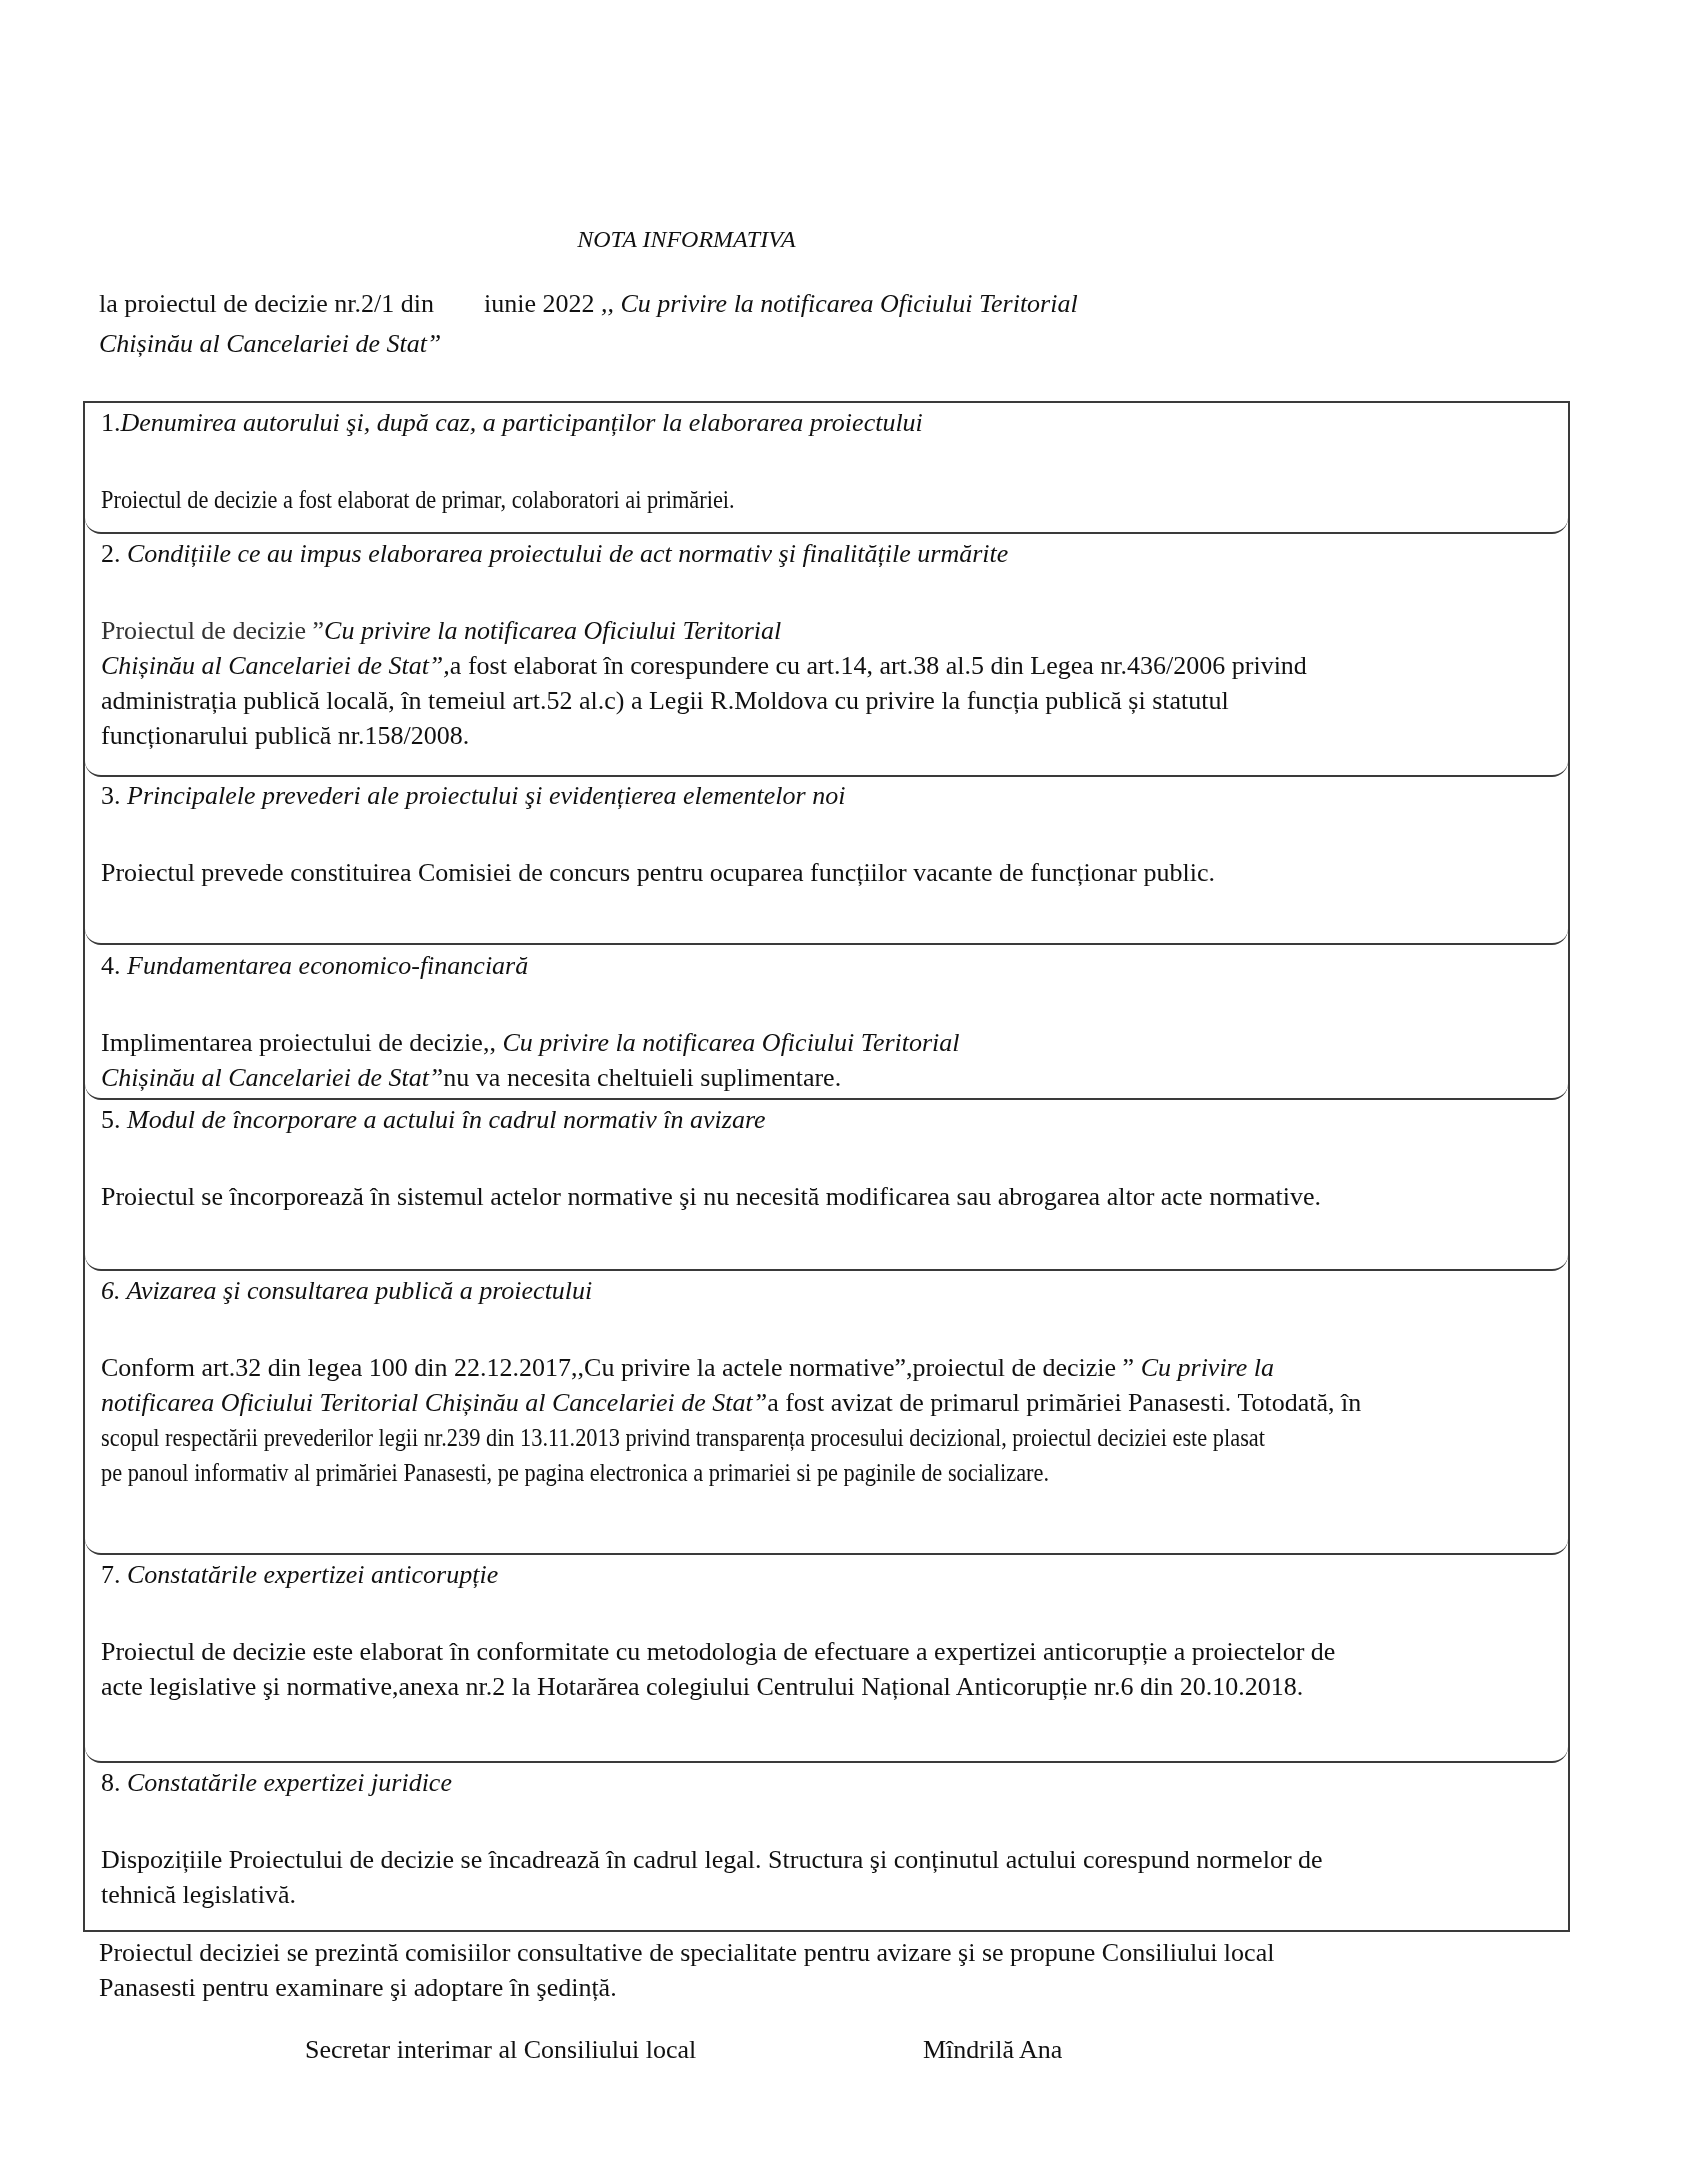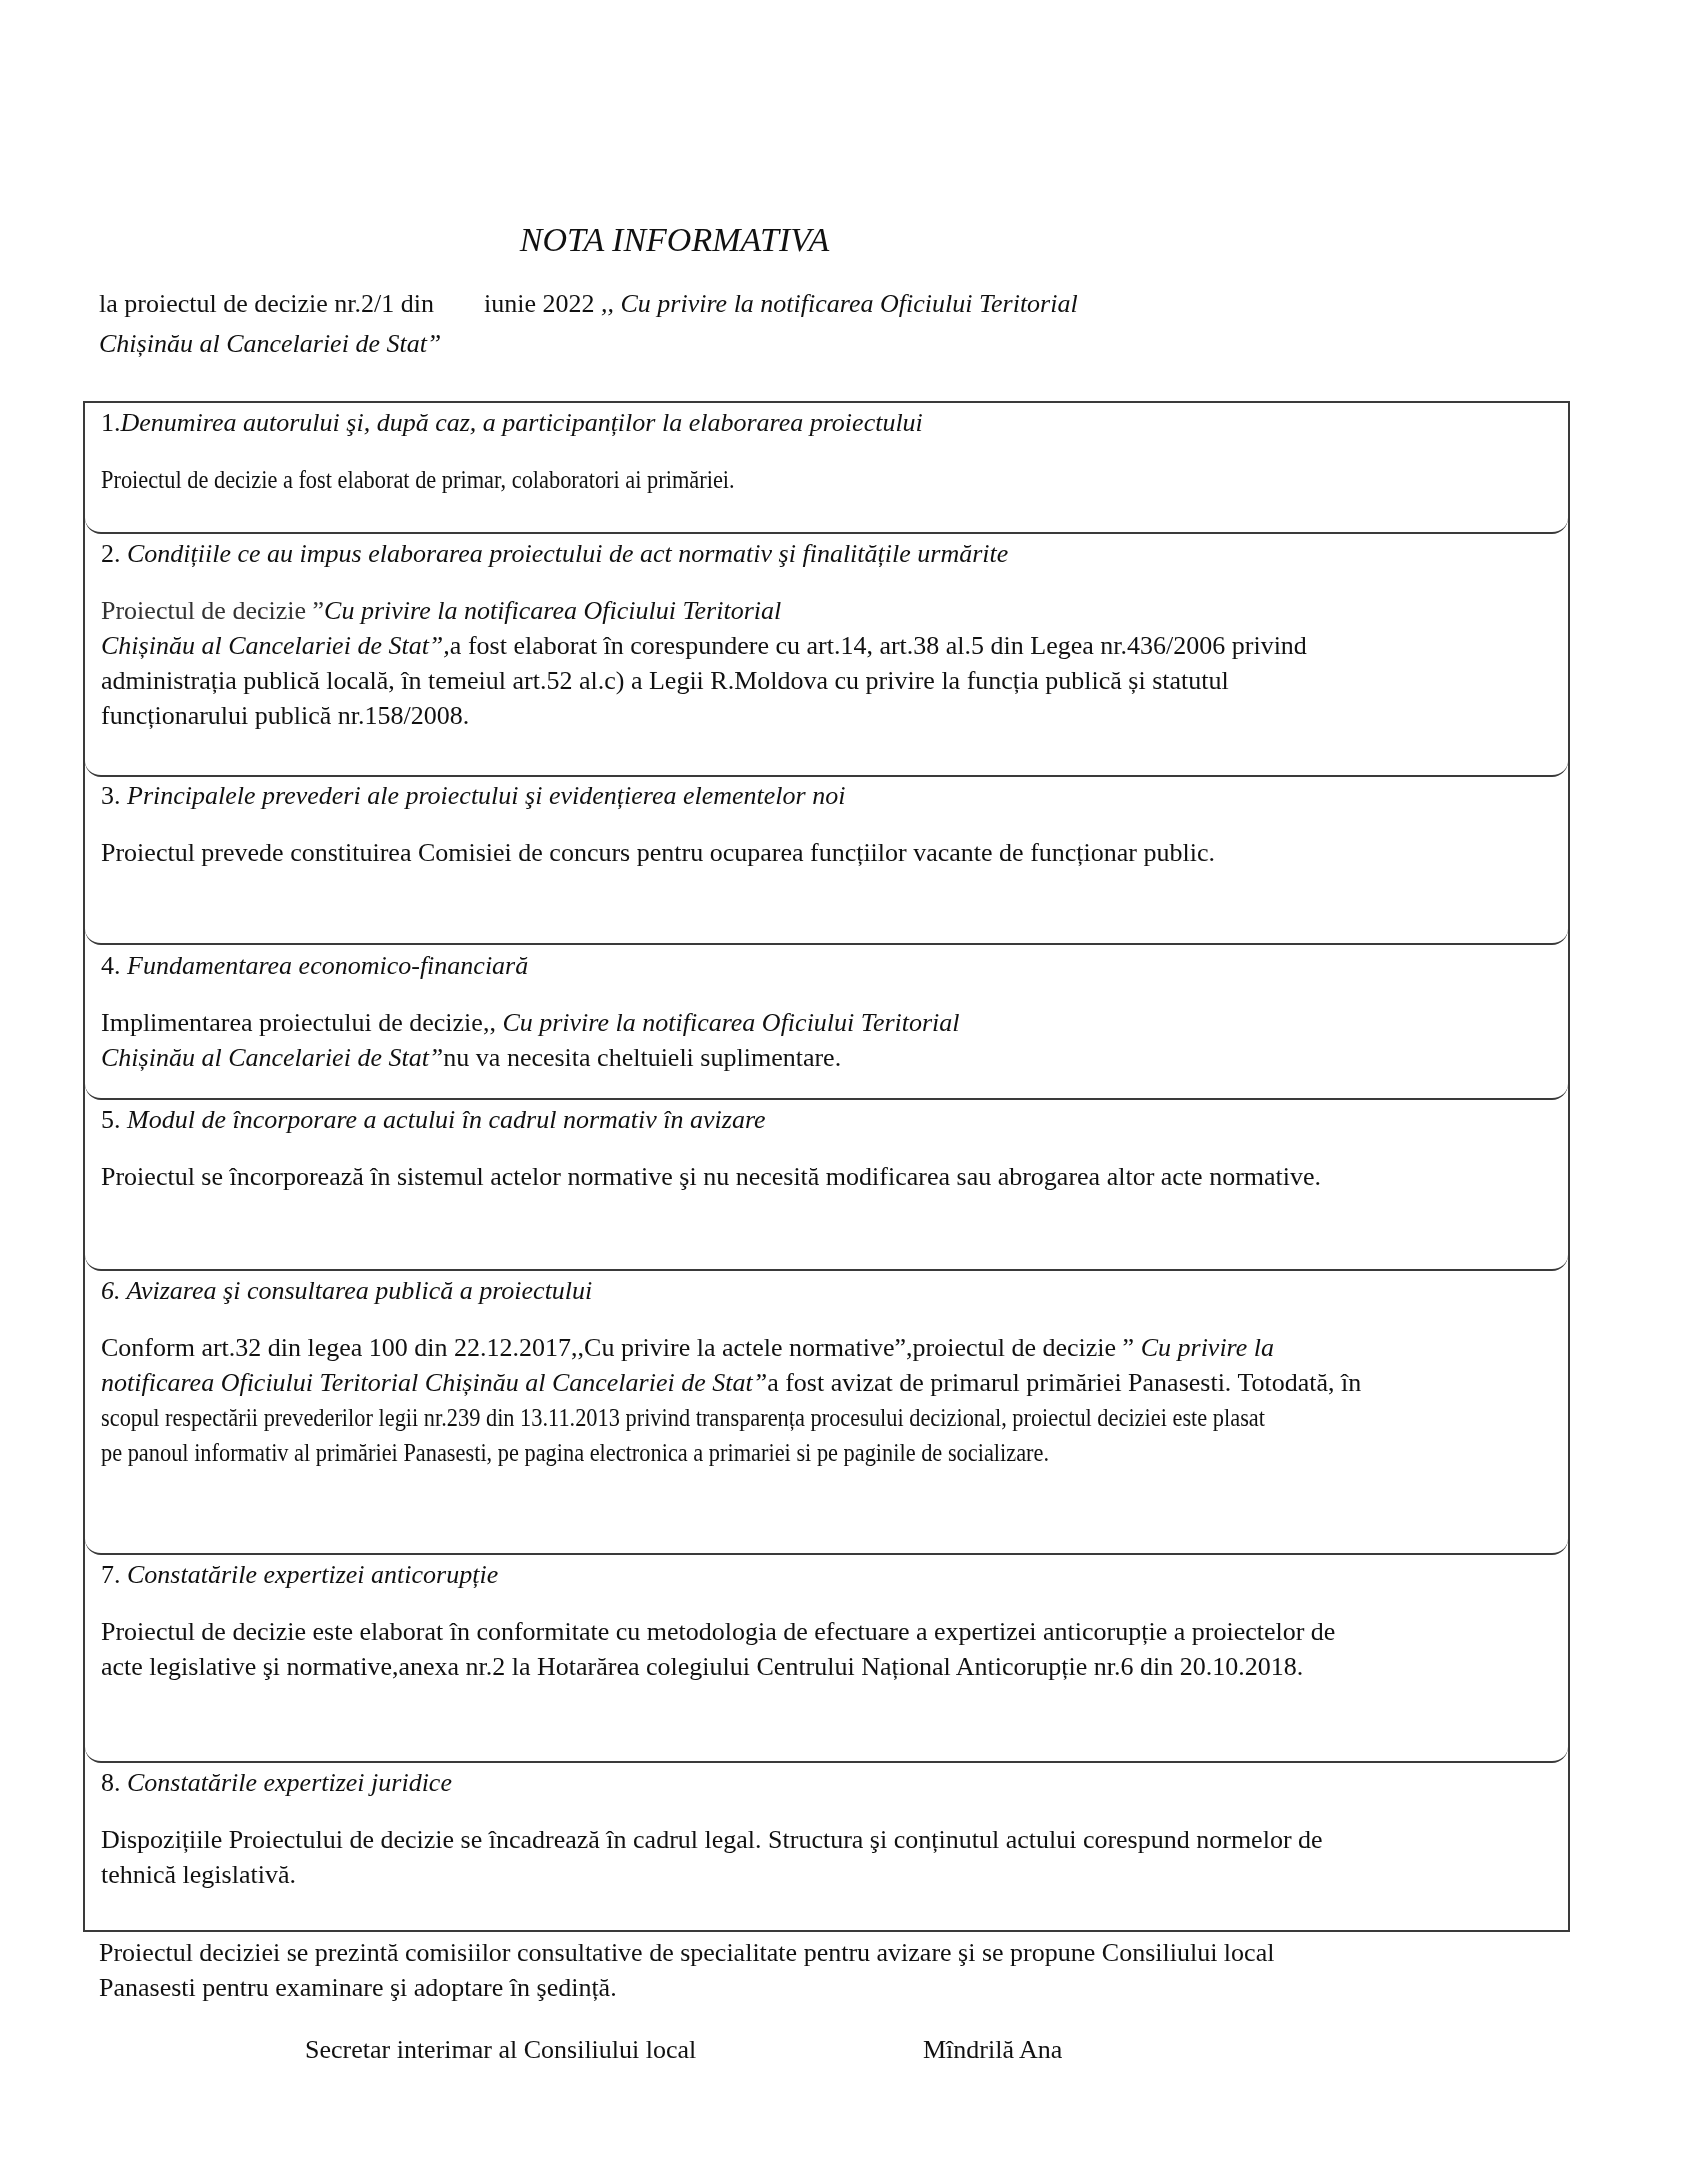--- a/index.html
+++ b/index.html
@@ -1,26 +1,26 @@
 <!DOCTYPE html>
 <html><head>
 <meta charset="utf-8">
 <style>
   html, body { margin: 0; padding: 0; background: #ffffff; }
   body { width: 1683px; height: 2178px; position: relative; overflow: hidden;
          font-family: "Liberation Serif", "DejaVu Serif", serif; color: #111111; font-size: 26px; }
   .abs { position: absolute; }
-  .title { left: 0; width: 1349px; text-align: center; top: 222px; font-style: italic; font-size: 34px; line-height: 35px; }
+  .title { left: 0; width: 1349px; text-align: center; top: 222px; font-style: italic; font-size: 24px; line-height: 35px; padding-left: 12px; }
   .hdr { left: 99px; top: 284px; width: 1465px; line-height: 40px; white-space: nowrap; }
   .it { font-style: italic; }
   .table { left: 83px; top: 401px; width: 1487px; height: 1531px; border: 2px solid #3a3a3a; box-sizing: border-box; }
   .row { position: absolute; left: 0; right: 0; border-bottom: 2px solid #3a3a3a; box-sizing: border-box; padding: 2px 0 0 16px; border-radius: 16px; }
   .row:last-child { border-bottom: none; }
   .row .rh { line-height: 35px; white-space: nowrap; }
-  .row .rb { margin-top: 22px; line-height: 35px; }
+  .row .rb { margin-top: 42px; line-height: 35px; }
   .ln { display: block; white-space: nowrap; }
   .cond { display: inline-block; transform-origin: left center; transform: scaleX(0.86); }
   .gray { color: #333333; }
   .final { left: 99px; top: 1935px; line-height: 35px; white-space: nowrap; }
   .sig { top: 2032px; line-height: 35px; white-space: nowrap; }
 </style>
 </head>
 <body>
 
 <div class="abs title">NOTA INFORMATIVA</div>

